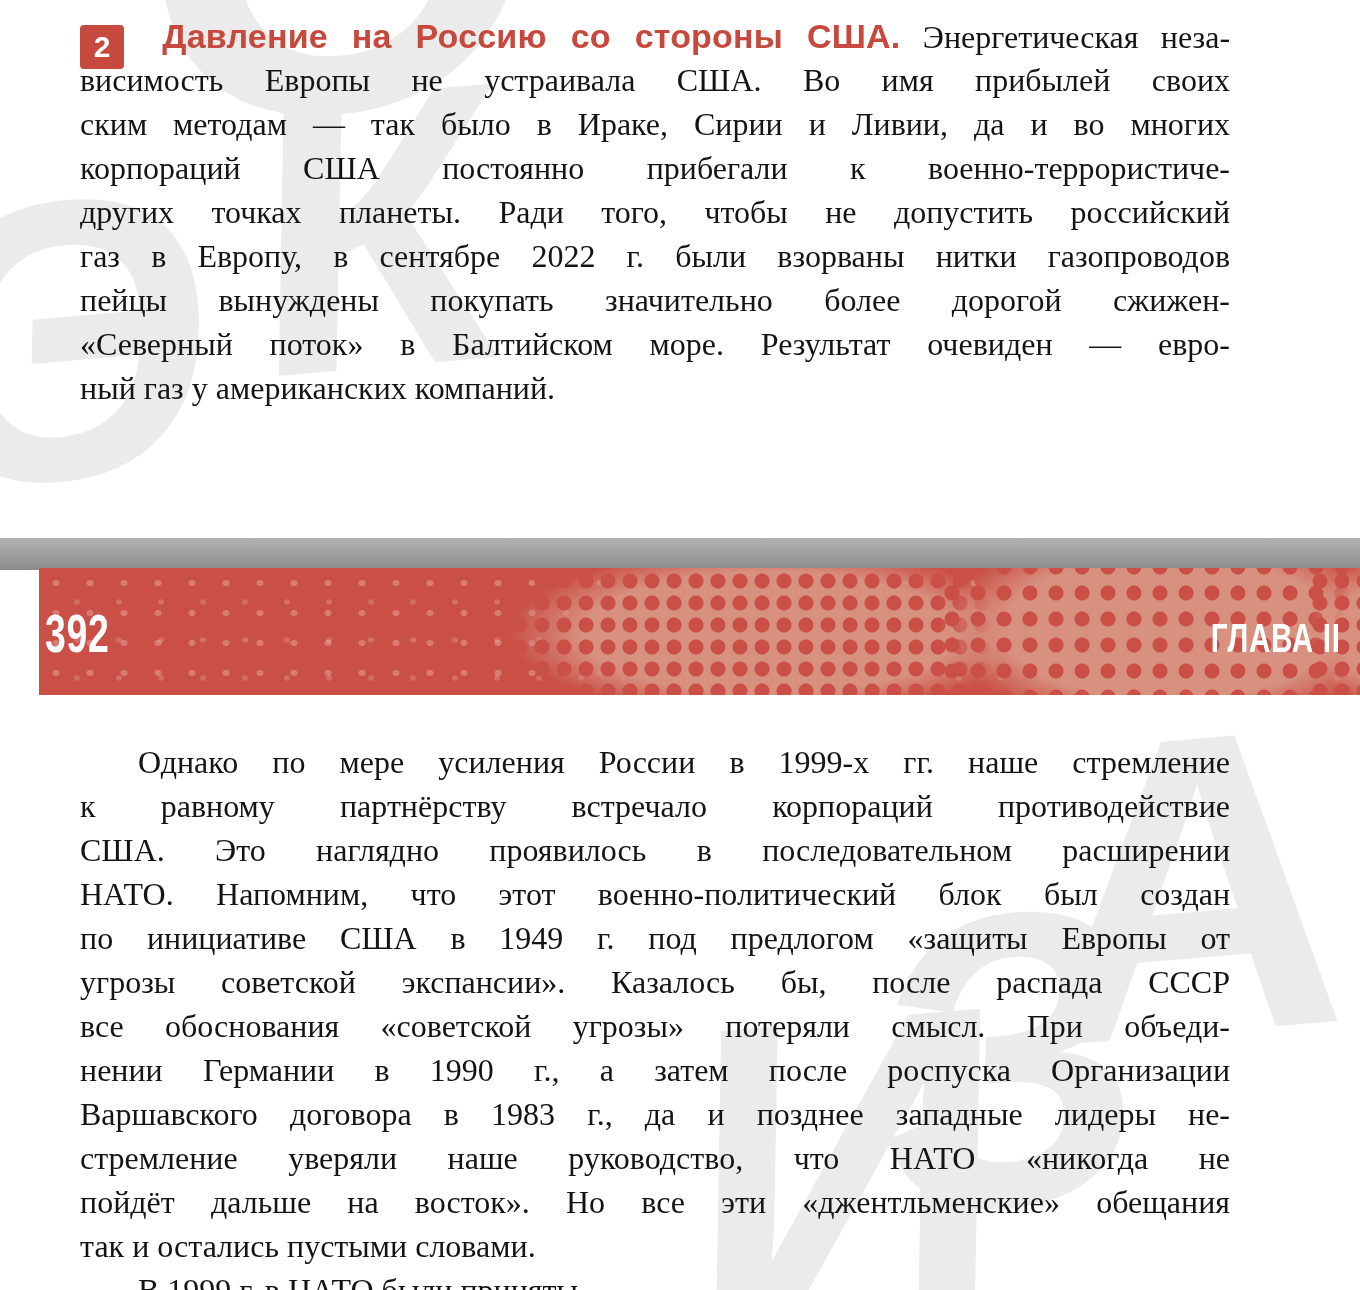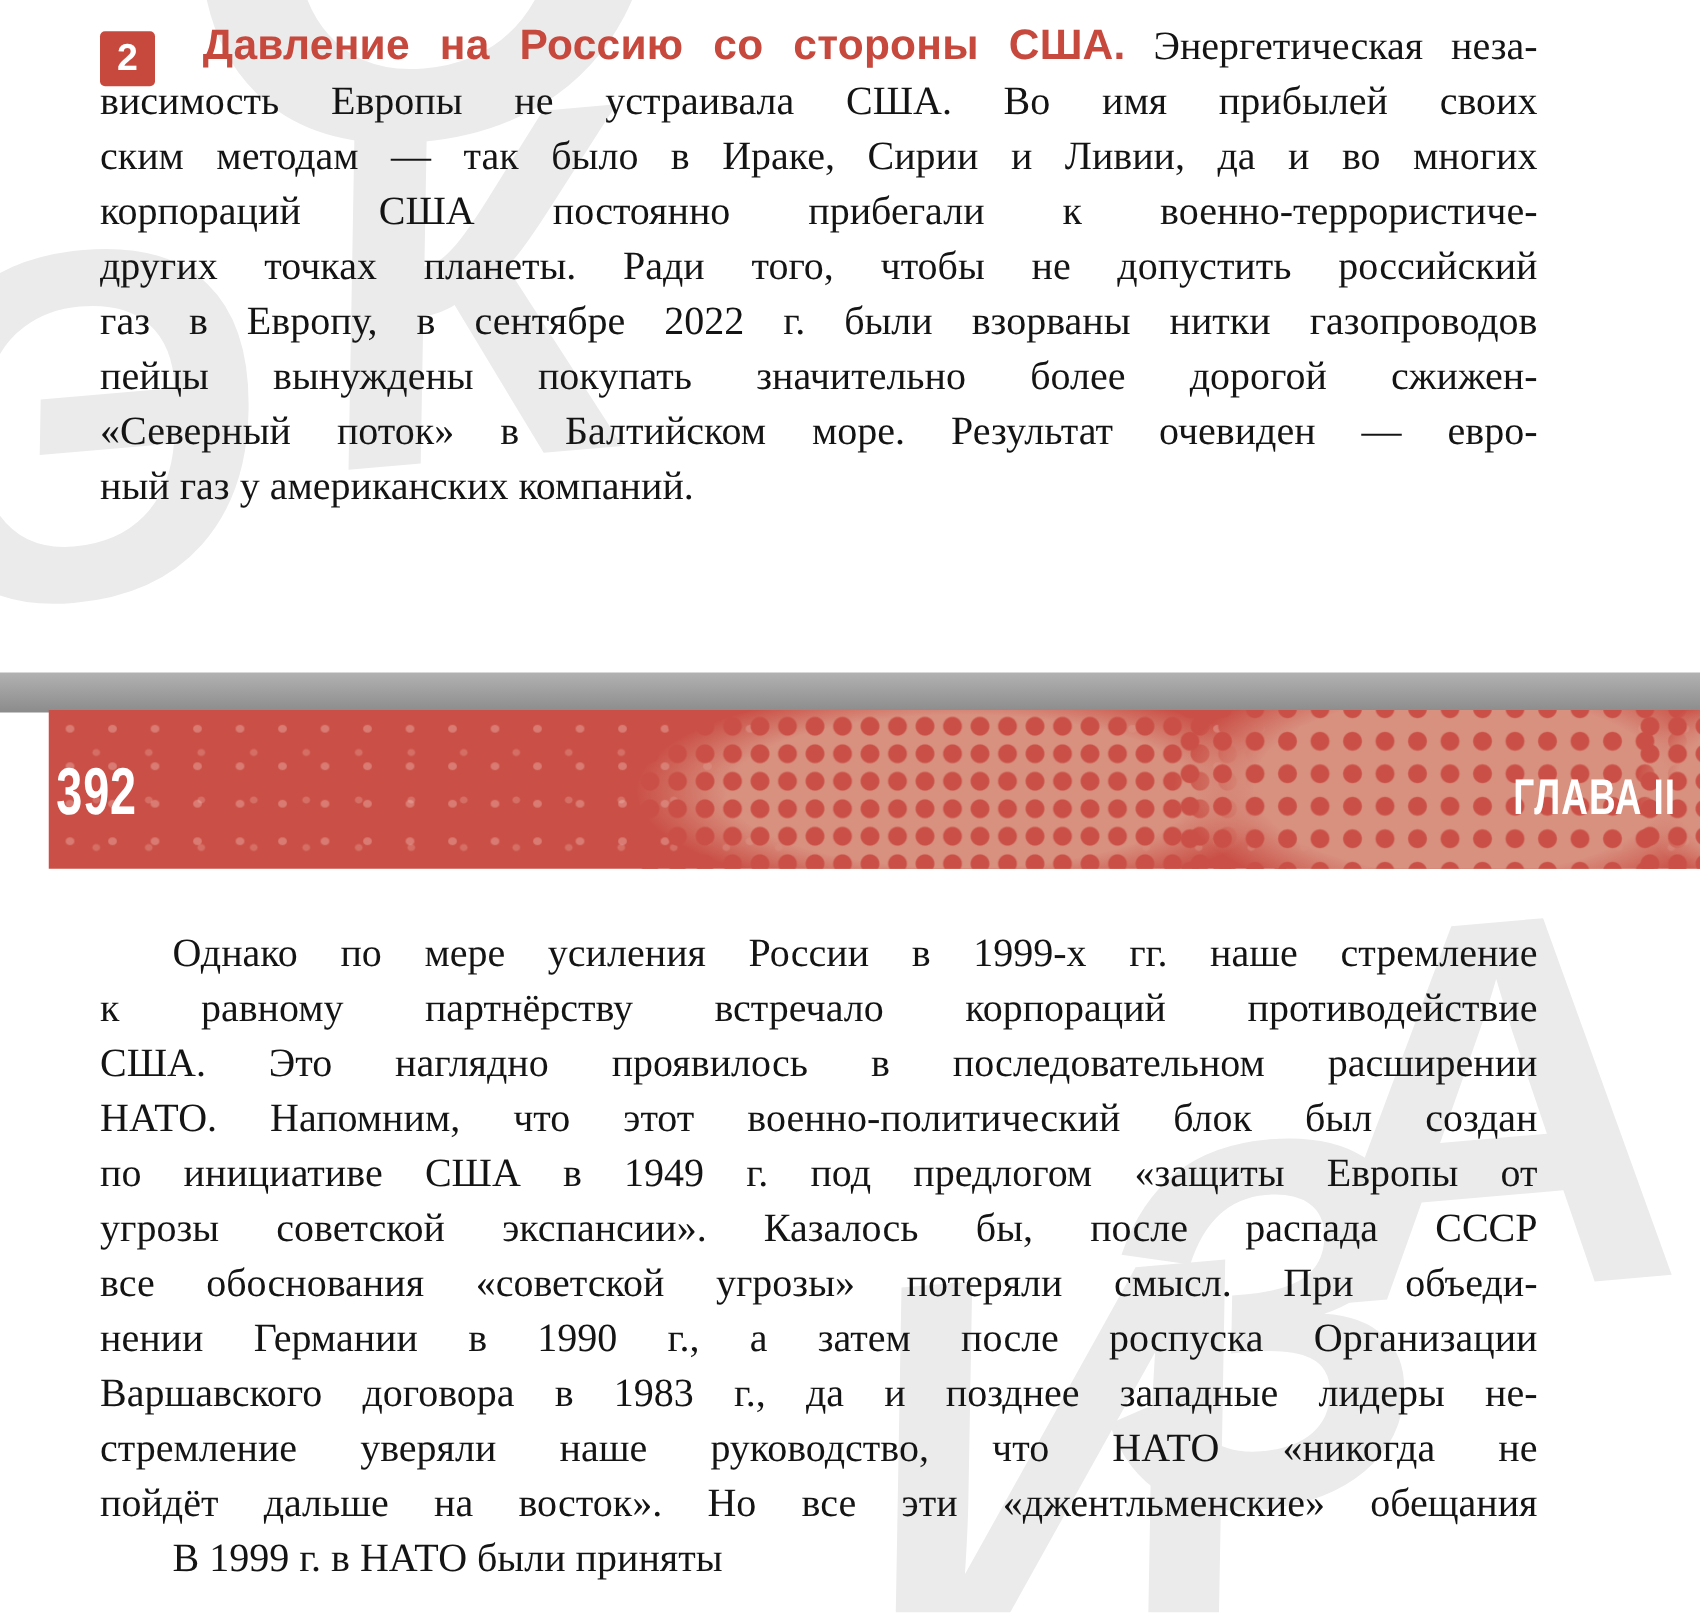--- a/index.html
+++ b/index.html
@@ -124,16 +124,17 @@
     <div class="line">к равному партнёрству встречало корпораций противодействие</div>
     <div class="line">США. Это наглядно проявилось в последовательном расширении</div>
     <div class="line">НАТО. Напомним, что этот военно-политический блок был создан</div>
     <div class="line">по инициативе США в 1949 г. под предлогом «защиты Европы от</div>
     <div class="line">угрозы советской экспансии». Казалось бы, после распада СССР</div>
     <div class="line">все обоснования «советской угрозы» потеряли смысл. При объеди-</div>
     <div class="line">нении Германии в 1990 г., а затем после роспуска Организации</div>
     <div class="line">Варшавского договора в 1983 г., да и позднее западные лидеры не-</div>
     <div class="line">стремление уверяли наше руководство, что НАТО «никогда не</div>
     <div class="line">пойдёт дальше на восток». Но все эти «джентльменские» обещания</div>
+    <div class="line lastline">так и остались пустыми словами.</div>
     <div class="line lastline indent">В 1999 г. в НАТО были приняты</div>
   </div>
 
 </div>
 
 </body></html>

